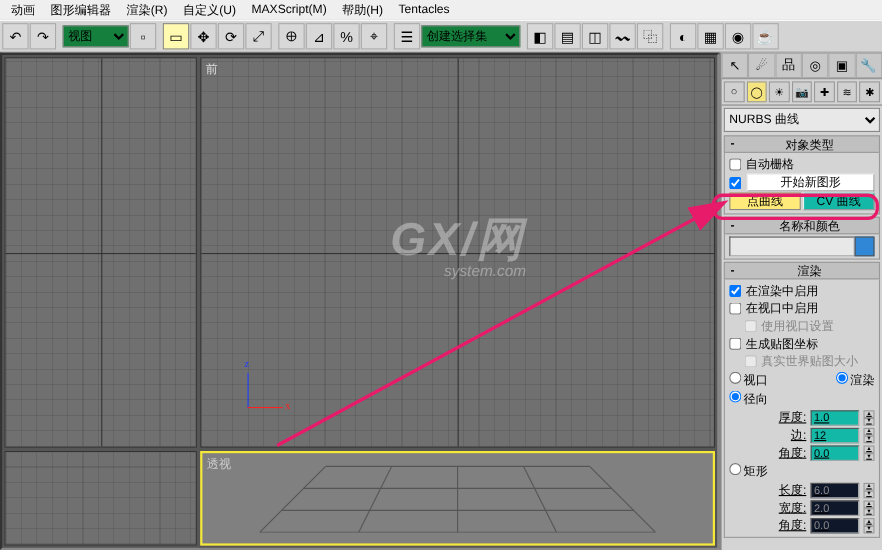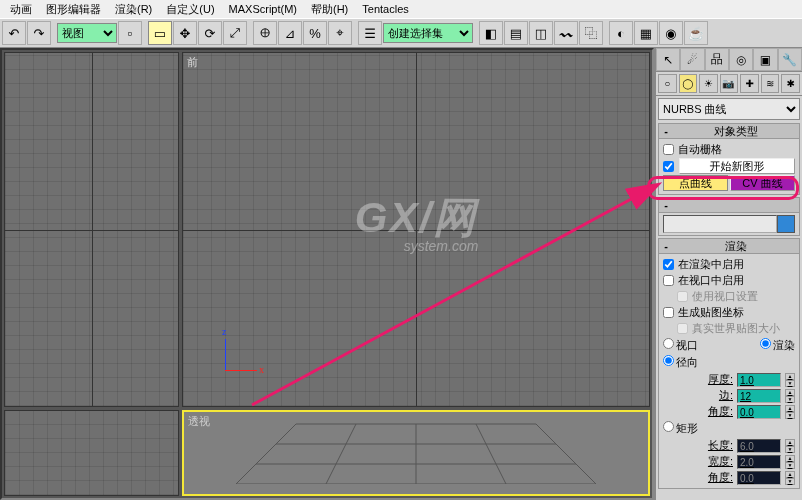--- a/index.html
+++ b/index.html
@@ -5,21 +5,21 @@
 * { margin: 0; padding: 0; box-sizing: border-box; user-select: none; }
 body { font-family: "Microsoft YaHei", SimSun, sans-serif; font-size: 11px; background: #c0c0c0; overflow: hidden; width: 802px; height: 500px; }
 
 .menubar { display: flex; background: #efefef; height: 18px; align-items: center; padding: 0 4px; gap: 2px; }
 .menubar span { padding: 5px 6px; cursor: default; }
 
 .toolbar { display: flex; background: #d4d4d4; height: 30px; align-items: center; padding: 0 2px; gap: 1px; border-top: 1px solid #fff; border-bottom: 1px solid #888; }
 .tbtn { width: 24px; height: 24px; border: 1px solid #aaa; background: #d8d8d8; display: flex; align-items: center; justify-content: center; font-size: 13px; }
 .tbtn.active { background: #fffab0; border-color: #888; }
 .tsep { width: 4px; }
-.tsel { height: 20px; font-size: 11px; border: 1px solid #888; background: #86efac; }
+.tsel { height: 20px; font-size: 11px; border: 1px solid #888; background: #15803d; }
 .tsel.view { width: 60px; }
 .tsel.set { width: 90px; }
 
 .workspace { display: flex; height: calc(100% - 48px); }
 .viewports { flex: 1; position: relative; background: #555; border: 2px inset #888; }
 .vp { position: absolute; background: #707070; background-image: repeating-linear-gradient(0deg, rgba(0,0,0,0.1) 0 1px, transparent 1px 14px), repeating-linear-gradient(90deg, rgba(0,0,0,0.1) 0 1px, transparent 1px 14px); }
 .vp-tl { left: 2px; top: 2px; width: 175px; height: 355px; border: 1px solid #333; }
 .vp-tr { left: 180px; top: 2px; right: 2px; height: 355px; border: 1px solid #333; }
 .vp-bl { left: 2px; top: 360px; width: 175px; bottom: 2px; border: 1px solid #333; }
 .vp-br { left: 180px; top: 360px; right: 2px; bottom: 2px; border: 2px solid #f5e838; background: #808080; }
@@ -47,21 +47,21 @@
 
 .rollout { margin: 1px 2px; background: #d4d4d4; }
 .roll-head { display: flex; align-items: center; background: #c0c0c0; border: 1px solid #999; height: 16px; font-size: 11px; }
 .roll-toggle { width: 14px; text-align: center; font-weight: bold; cursor: default; }
 .roll-title { flex: 1; text-align: center; }
 .roll-body { padding: 2px 4px; border: 1px solid #999; border-top: none; }
 .chk { display: flex; align-items: center; gap: 4px; font-size: 11px; margin: 1px 0; }
 .chk input { width: 11px; height: 11px; }
 .chk.disabled { color: #888; }
 .btn-row { display: flex; gap: 2px; margin: 1px 0; }
-.pbtn { flex: 1; height: 16px; font-size: 11px; background: #a21caf; border: 1px outset #eee; text-align: center; line-height: 14px; }
+.pbtn { flex: 1; height: 16px; font-size: 11px; background: #14b8a6; border: 1px outset #eee; text-align: center; line-height: 14px; }
 .pbtn.hl { background: #ffea7a; border: 1px solid #888; }
 .pbtn.hl2 { background: #ffffff; }
 .color-swatch { width: 100%; height: 18px; display: flex; }
 .color-swatch .cinput { flex: 1; background: #e8e8e8; border: 1px inset #aaa; }
 .color-swatch .csq { width: 18px; background: #3087d6; border: 1px solid #555; }
 .radio-row { display: flex; gap: 2px; font-size: 11px; margin: 2px 0; }
 .radio-row input { width: 11px; height: 11px; }
 .spin-row { display: flex; align-items: flex-end; gap: 4px; font-size: 11px; margin: 1px 0; justify-content: flex-end; text-decoration: underline; }
 .spin-row .slab { flex: 1; text-align: right; }
 .spin-row .sval { width: 44px; height: 14px; background: #14b8a6; border: 1px inset #aaa; font-size: 10px; padding: 0 2px; }
@@ -206,20 +206,21 @@
         <div class="btn-row">
           <div class="pbtn hl">点曲线</div>
           <div class="pbtn">CV 曲线</div>
         </div>
       </div>
     </div>
 
     <div class="rollout">
       <div class="roll-head">
           <span class="roll-toggle">-</span>
+          <span class="roll-title">名称和颜色</span>
         </div>
       <div class="roll-body">
         <div class="color-swatch">
           <div class="cinput"></div>
           <div class="csq"></div>
         </div>
       </div>
     </div>
 
     <div class="rollout">

